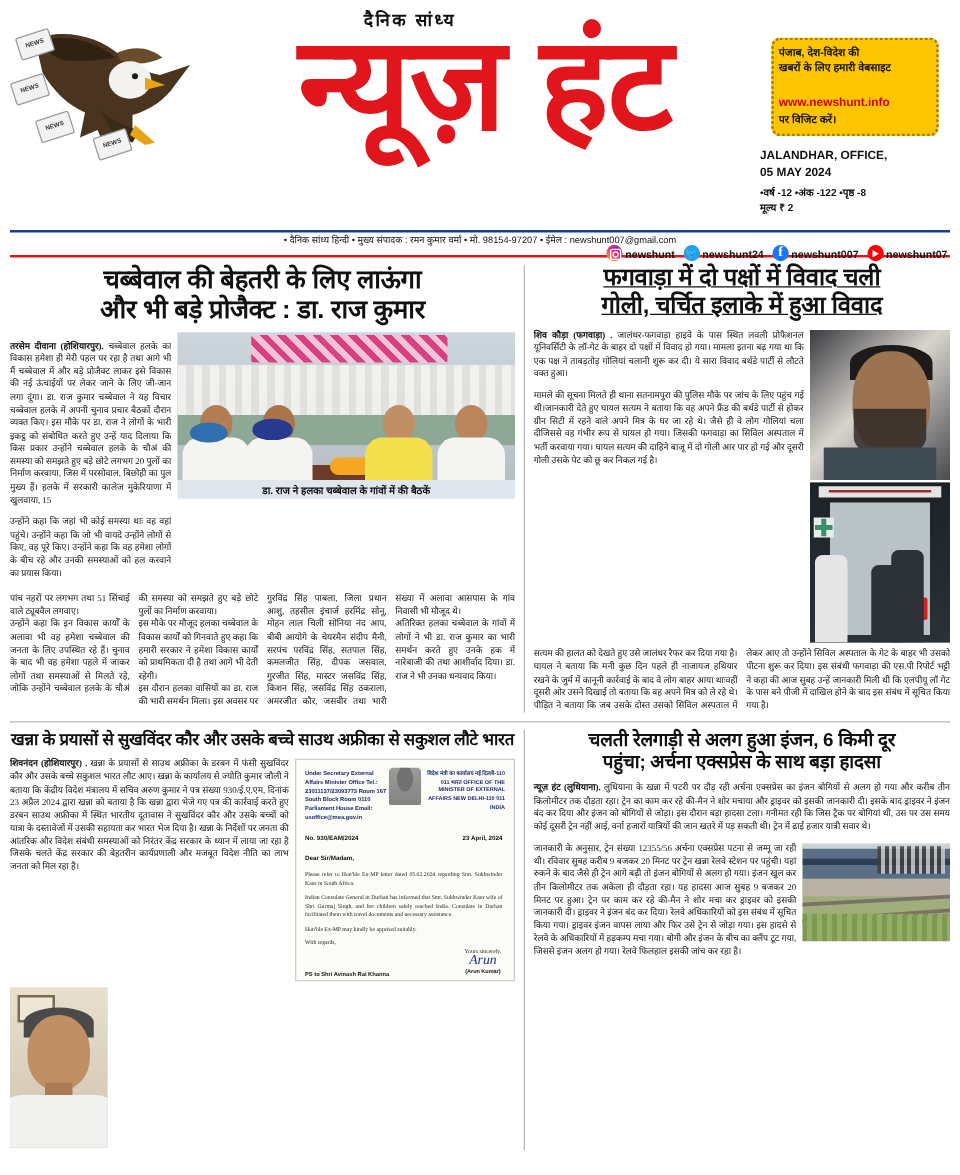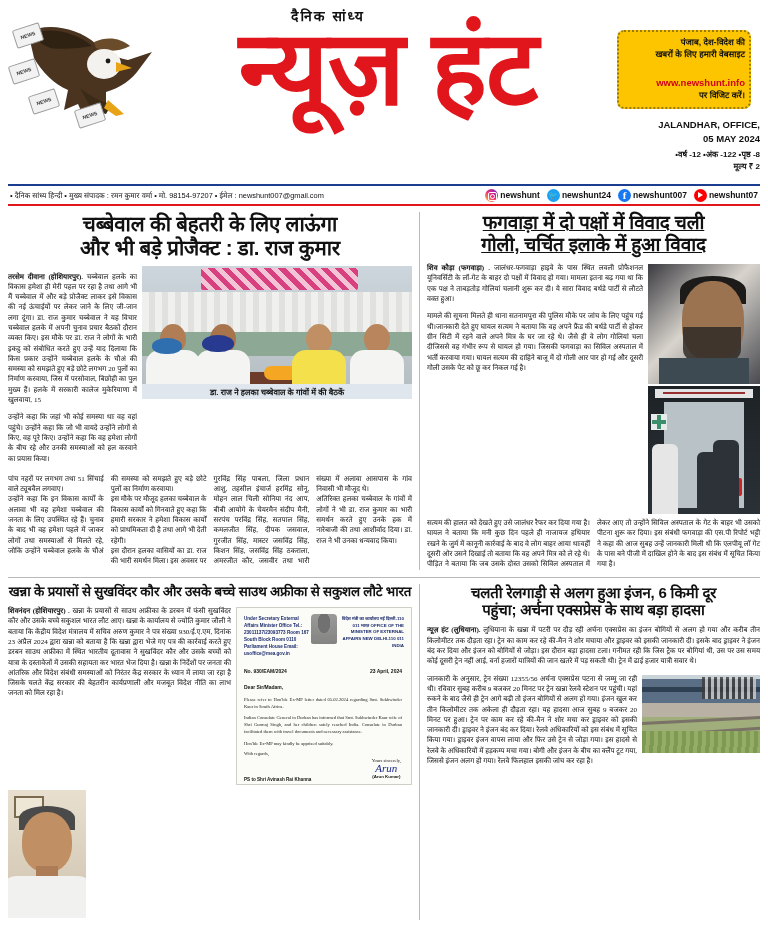--- a/index.html
+++ b/index.html
@@ -35,35 +35,35 @@
     font-family:"Liberation Sans",sans-serif;
     font-weight:bold;font-size:104px;line-height:0.96;color:#e1161c;
     letter-spacing:-1px;white-space:nowrap;
     -webkit-text-stroke:0px #e1161c;
   }
   .tagline{
     font-family:"Liberation Sans",sans-serif;font-weight:bold;font-size:15px;letter-spacing:1px;
     color:#111;text-align:right;padding-right:34px;margin-top:-8px;
   }
 
-  .info-col{flex:0 0 152px;padding-top:30px;text-align:right;}
+  .info-col{flex:0 0 152px;padding-top:30px;text-align:left;}
   .webbox{
     border:2px dotted #9a7b00;background:#fdc500;border-radius:7px;
     padding:4px 4px 5px;font-family:"Liberation Sans",sans-serif;font-size:8.5px;line-height:1.45;
     font-weight:bold;color:#111;width:122px;margin:0 auto;
   }
   .webbox .url{color:#d0021b;font-size:9.5px;margin-top:15px;}
   .dateline{margin-top:9px;font-family:"Liberation Sans",sans-serif;font-weight:bold;font-size:9.5px;line-height:1.5;color:#111;}
   .issueline{margin-top:3px;font-family:"Liberation Sans",sans-serif;font-weight:bold;font-size:8px;line-height:1.5;color:#111;}
 
   
   .strip-wrap{position:relative;margin-top:2px;}
   .rule-blue{height:2px;background:#1b3d8f;}
   .rule-red{height:2px;background:#e1161c;}
-  .strip{display:flex;align-items:center;height:18px;padding:0 2px;}
+  .strip{display:flex;align-items:center;height:18px;padding:0 2px;flex-direction:column;}
   .imprint{font-family:"Liberation Sans",sans-serif;font-size:7.4px;color:#111;white-space:nowrap;letter-spacing:0;}
   .socials{margin-left:auto;display:flex;align-items:center;gap:3px;}
   .soc{display:flex;align-items:center;gap:2px;margin-left:4px;}
   .soc .label{font-family:"Liberation Sans",sans-serif;font-size:8.5px;font-weight:bold;color:#111;}
   .ic{width:13px;height:13px;border-radius:50%;display:inline-block;position:relative;flex:0 0 13px;}
   .ic-ig{background:linear-gradient(45deg,#f9ce34,#ee2a7b,#6228d7);}
   .ic-ig:after{content:"";position:absolute;left:3px;top:3px;width:7px;height:7px;border:1.2px solid #fff;border-radius:2px;}
   .ic-ig:before{content:"";position:absolute;left:5px;top:5px;width:3px;height:3px;border:1.1px solid #fff;border-radius:50%;z-index:2;}
   .ic-tw{background:#1da1f2;}
   .ic-tw:after{content:"\1F426";position:absolute;left:0;top:0;width:13px;height:13px;font-size:8px;line-height:13px;text-align:center;color:#fff;}

